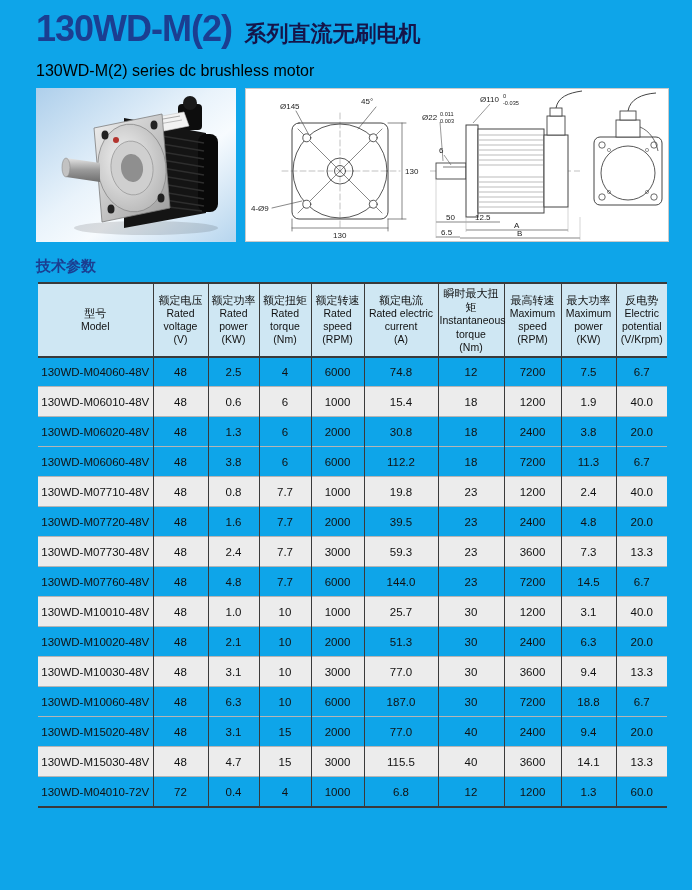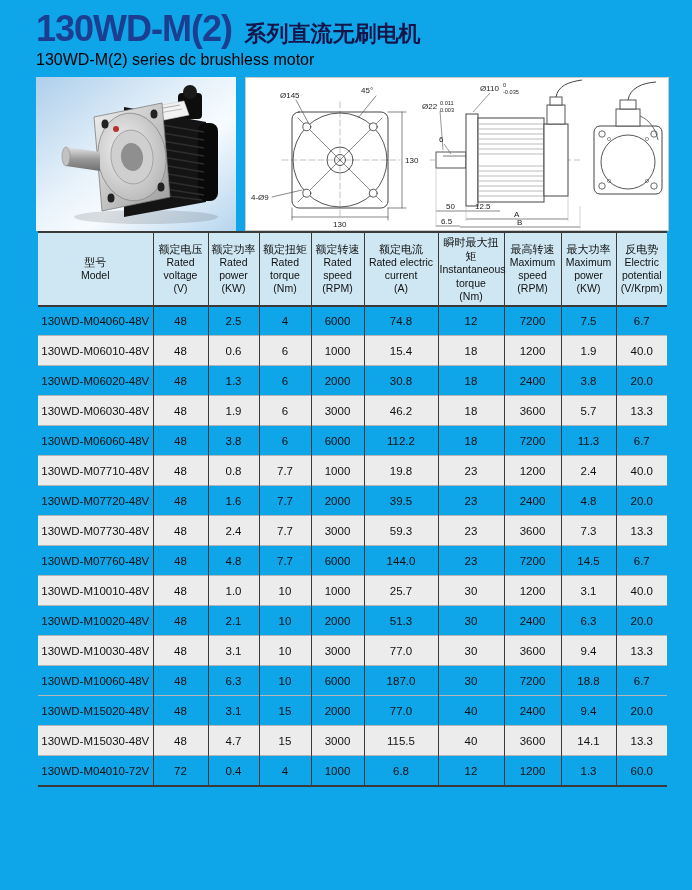--- a/index.html
+++ b/index.html
@@ -9,21 +9,21 @@
     --border-dark:#3a3a3a;
   }
   *{box-sizing:border-box;}
   html,body{margin:0;padding:0;background:#fff;}
   body{font-family:"Liberation Sans","DejaVu Sans",sans-serif;color:#111;}
   .page{width:692px;height:890px;background:#0ea5e9;overflow:hidden;position:relative;}
   .header{padding:10px 0 0 36px;}
   .title-line{white-space:nowrap;line-height:1.05;}
   .title-model{font-size:36px;font-weight:bold;color:var(--title-blue);letter-spacing:-1px;}
   .title-cn{font-size:22px;font-weight:bold;color:#15154a;margin-left:8px;}
-  .subtitle{font-size:16px;color:#000;margin-top:3px;}
+  .subtitle{font-size:16px;color:#000;margin-top:14px;}
   .media-row{display:flex;gap:9px;margin:8px 0 0 36px;height:154px;}
   .photo-panel{width:200px;height:154px;flex:0 0 auto;}
   .drawing-panel{width:424px;height:154px;border:1px solid #cbcbcb;background:#fff;flex:0 0 auto;}
   .photo-panel svg,.drawing-panel svg{display:block;width:100%;height:100%;}
   .section-title{margin:15px 0 6px 36px;font-size:15px;font-weight:bold;color:var(--title-blue);}
   table.spec{margin-left:38px;border-collapse:collapse;table-layout:fixed;width:629px;
     border-top:2px solid var(--border-dark);border-bottom:2px solid var(--border-dark);}
   table.spec th{background:var(--header-bg);height:62px;border-bottom:2px solid var(--border-dark);
     border-left:1px solid var(--border-dark);padding:2px 1px;font-weight:normal;vertical-align:middle;}
   table.spec th:first-child{border-left:none;margin-top:8px;}
@@ -209,20 +209,21 @@
           <circle cx="401" cy="103" r="1.6" fill="none" stroke="#555" stroke-width="0.6"></circle>
           <rect x="370" y="31" width="24" height="17" fill="#fff" stroke="#444" stroke-width="0.9"></rect>
           <rect x="374" y="22" width="16" height="9" fill="#fff" stroke="#444" stroke-width="0.9"></rect>
           <path d="M382,22 C384,10 396,5 410,4" fill="none" stroke="#444" stroke-width="1"></path>
           <path d="M394,38 C404,42 410,52 412,62" fill="none" stroke="#444" stroke-width="0.8"></path>
         </g>
       </svg>
     </div>
   </div>
 
+  <div class="section-title">技术参数</div>
 
   <table class="spec">
       <colgroup>
         <col style="width: 115px;">
         <col style="width: 55px;">
         <col style="width: 51px;">
         <col style="width: 52px;">
         <col style="width: 53px;">
         <col style="width: 74px;">
         <col style="width: 66px;">
@@ -313,32 +314,20 @@
           <td>48</td>
           <td>1.3</td>
           <td>6</td>
           <td>2000</td>
           <td>30.8</td>
           <td>18</td>
           <td>2400</td>
           <td>3.8</td>
           <td>20.0</td>
         </tr>
-        <tr class="alt">
-          <td>130WD-M06030-48V</td>
-          <td>48</td>
-          <td>1.9</td>
-          <td>6</td>
-          <td>3000</td>
-          <td>46.2</td>
-          <td>18</td>
-          <td>3600</td>
-          <td>5.7</td>
-          <td>13.3</td>
-        </tr>
         <tr>
           <td>130WD-M06060-48V</td>
           <td>48</td>
           <td>3.8</td>
           <td>6</td>
           <td>6000</td>
           <td>112.2</td>
           <td>18</td>
           <td>7200</td>
           <td>11.3</td>

